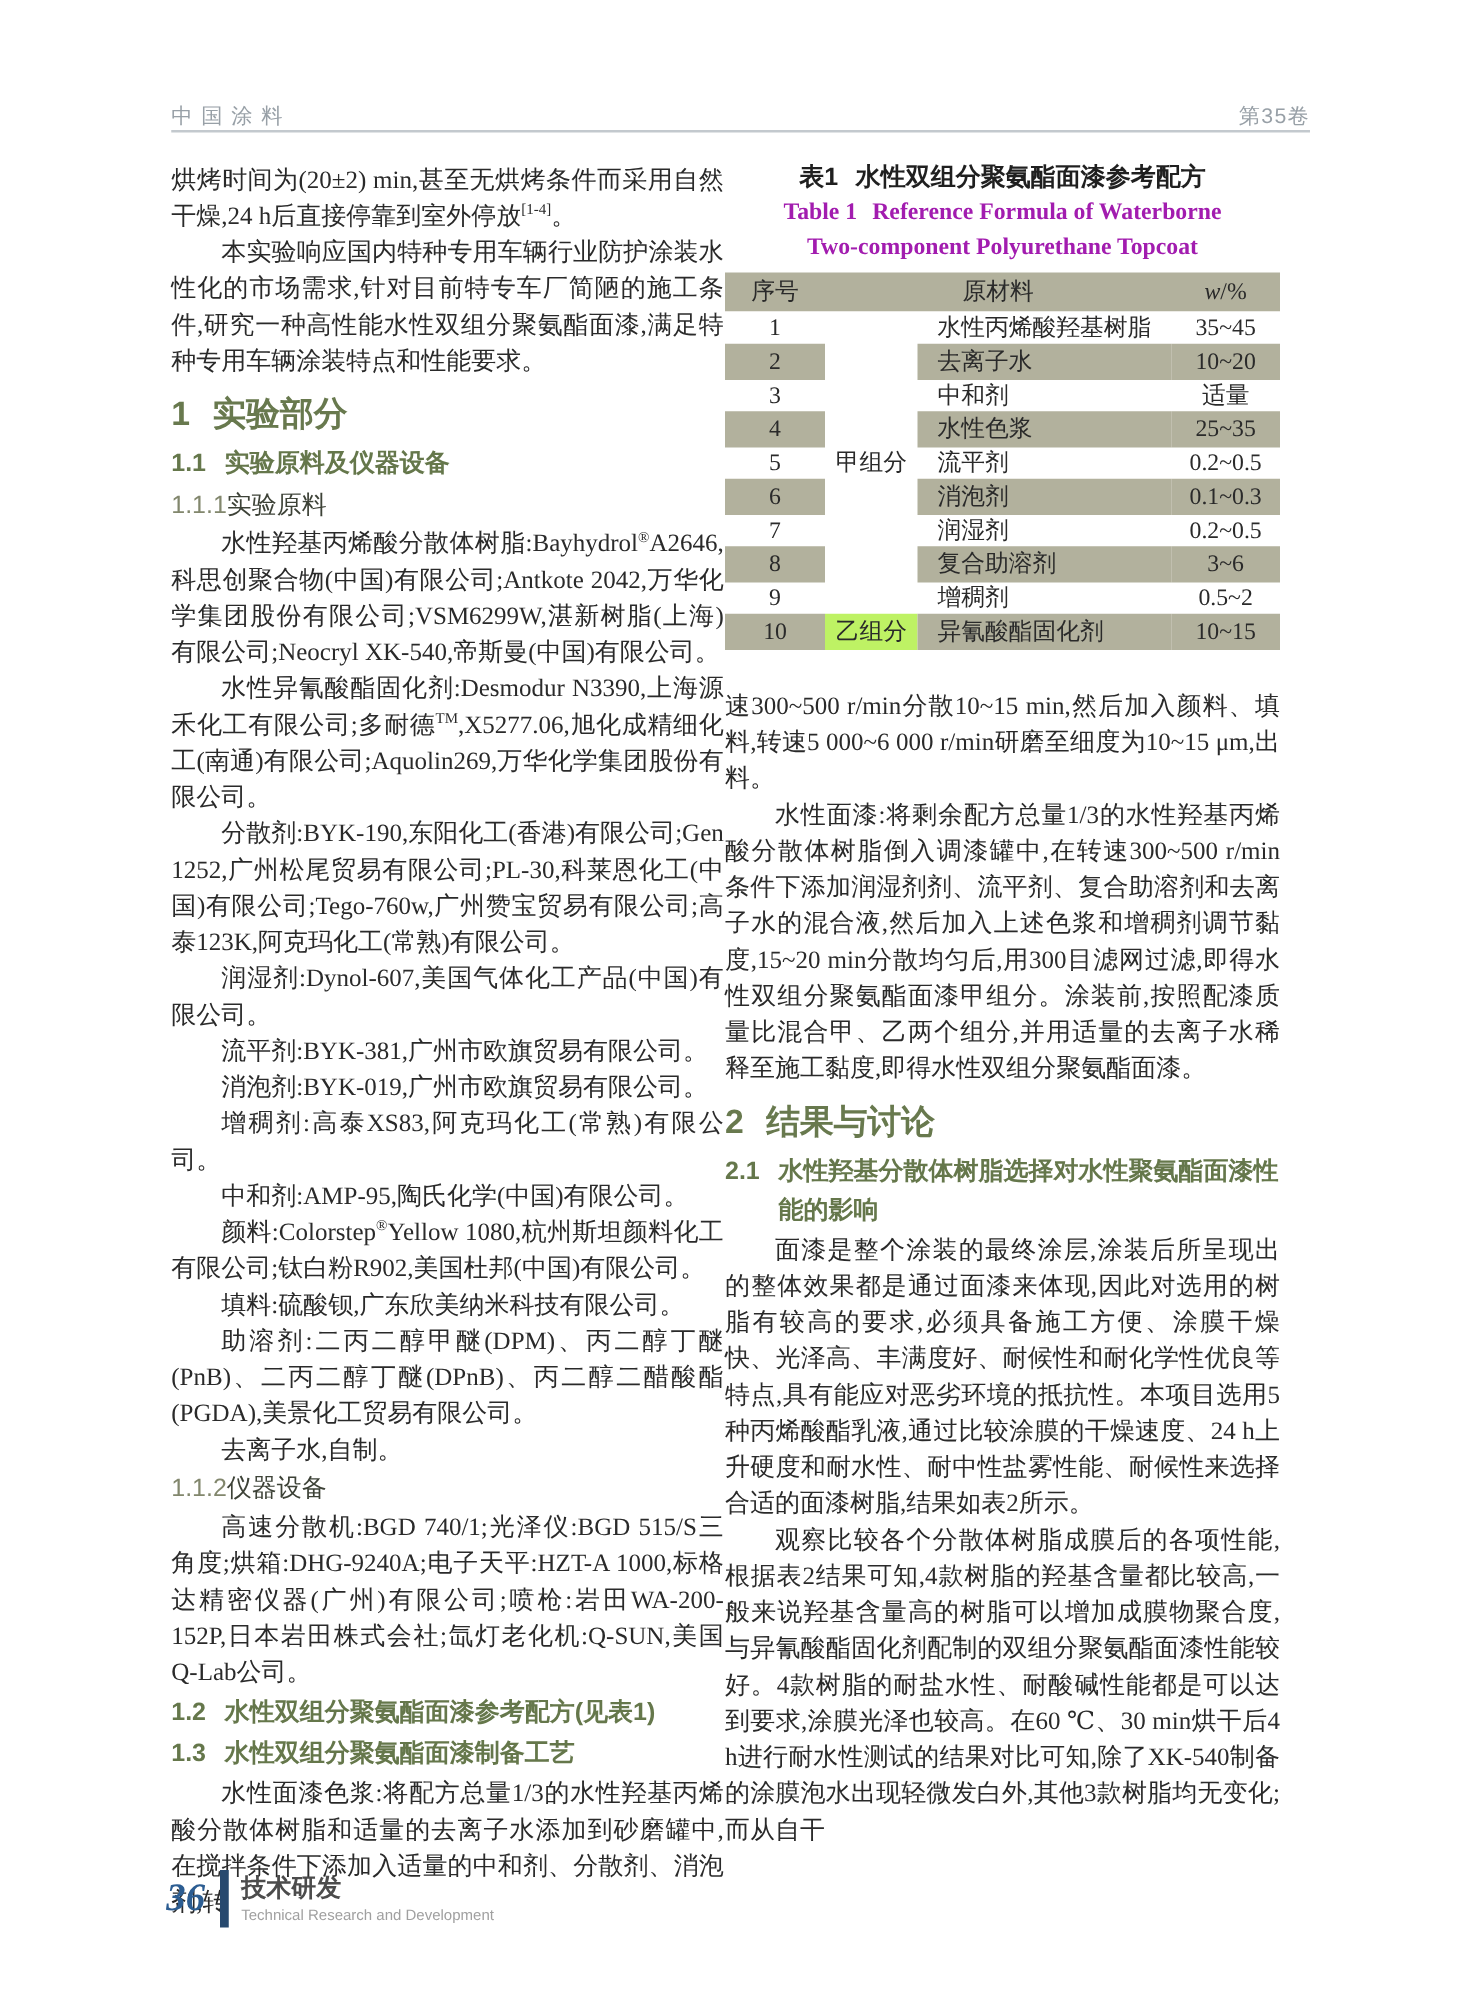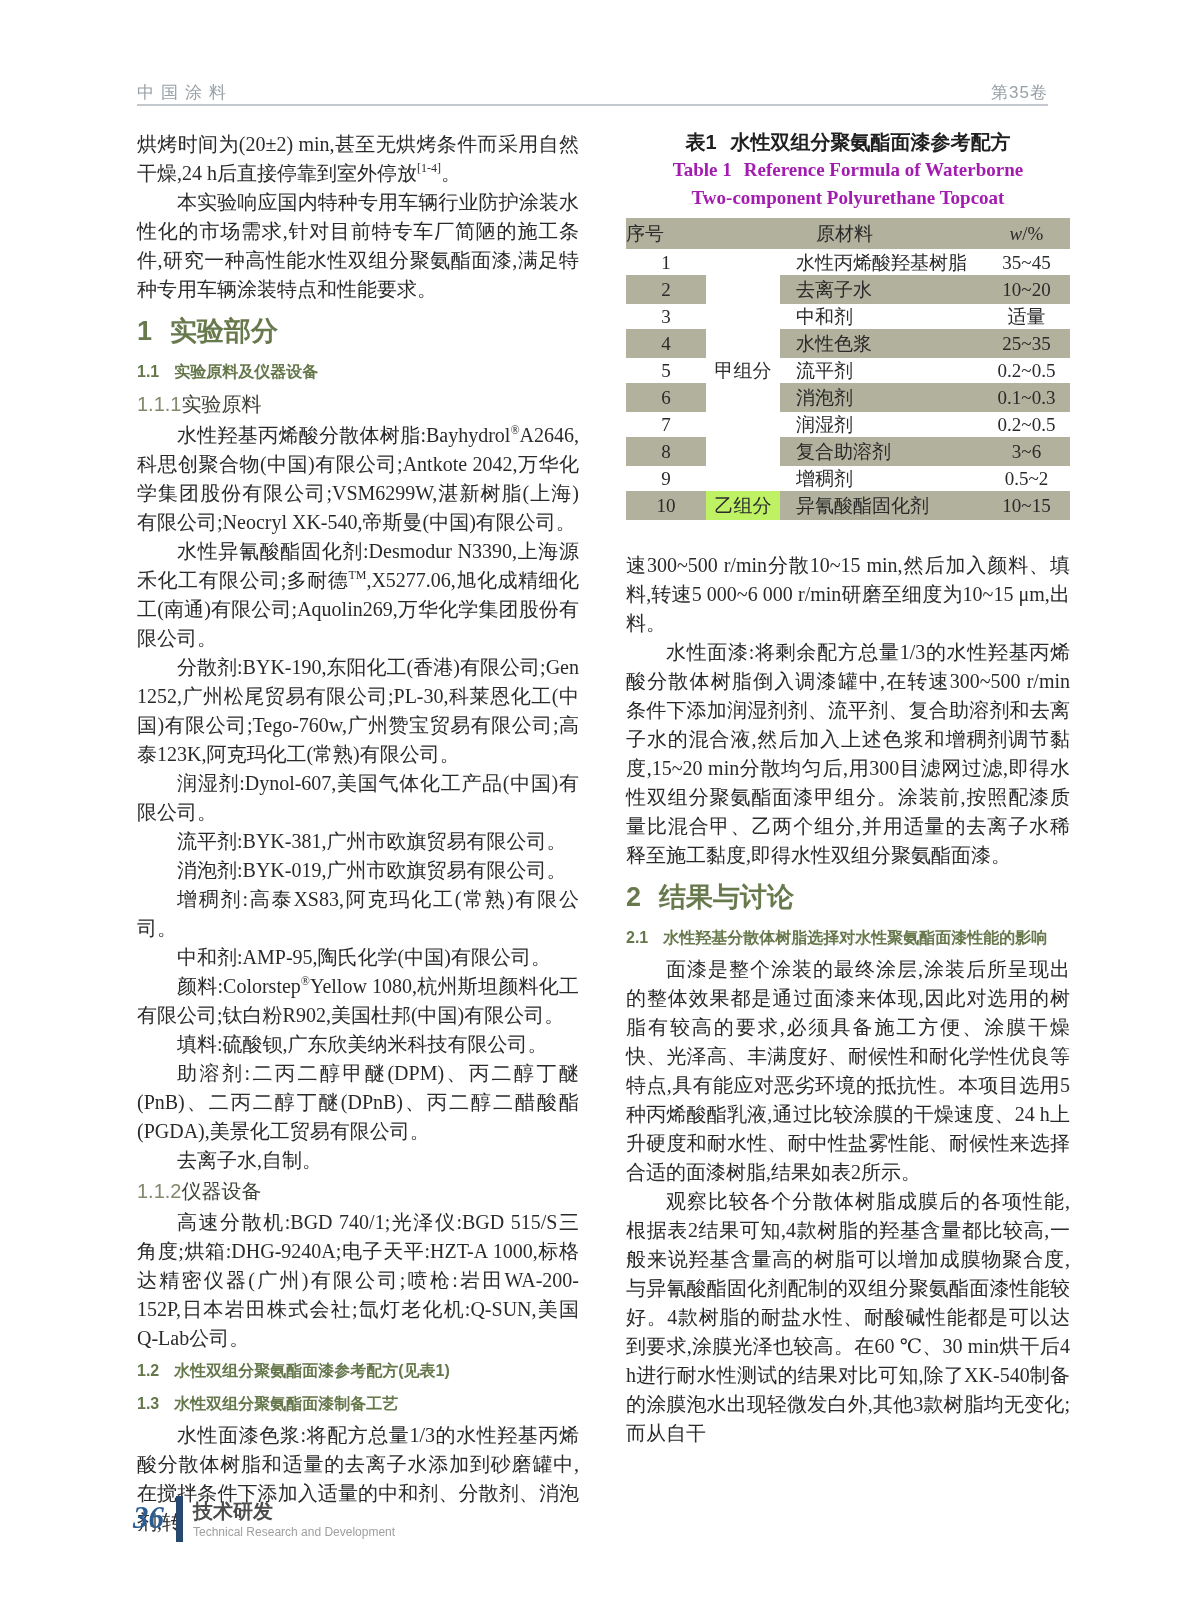--- a/index.html
+++ b/index.html
@@ -9,48 +9,48 @@
   
   .runhead{position:absolute;left:137px;top:78px;width:911px;height:26px;
            border-bottom:2px solid #c3c9ce;display:flex;justify-content:space-between;align-items:flex-end;
            font-family:"Liberation Sans","DejaVu Sans",sans-serif;color:#98a0a7;font-size:17px;}
   .runhead .jn{letter-spacing:7px;}
   .runhead .vol{letter-spacing:1px;}
 
   
   .col{position:absolute;top:130px;width:442px;font-size:20px;line-height:29px;text-align:justify;}
   .col-left{left:137px;}
-  .col-right{left:626px;width:444px;top:128px;}
+  .col-right{left:580px;width:444px;top:128px;}
 
   p.bp{margin:0;text-indent:40px;}
   p.bp.noind{text-indent:0;}
   sup{font-size:12px;line-height:0;vertical-align:super;}
 
   
   .h-big{display:flex;gap:18px;align-items:baseline;margin:10px 0 8px 0;
          font-family:"Liberation Sans","DejaVu Sans",sans-serif;font-weight:bold;
          font-size:27px;line-height:34px;color:#68794e;text-align:left;}
   .h-sub{display:flex;gap:15px;align-items:baseline;margin:2px 0;
          font-family:"Liberation Sans","DejaVu Sans",sans-serif;font-weight:bold;
-         font-size:16px;line-height:31px;color:#65774b;text-align:left;}
+         font-size:20px;line-height:31px;color:#65774b;text-align:left;}
   .h-sub .ht{flex:1;}
   .h-sub3{display:flex;gap:0;align-items:baseline;margin:1px 0;
           font-family:"Liberation Sans","DejaVu Sans",sans-serif;font-weight:normal;
           font-size:20px;line-height:31px;color:#3d4237;text-align:left;}
   .h-sub3 .hn{color:#82876d;}
 
   
   .tblwrap{margin-bottom:32px;}
   .tbl-title{font-family:"Liberation Sans","DejaVu Sans",sans-serif;font-weight:bold;
              font-size:20px;line-height:28px;text-align:center;color:#1f1f1f;}
   .tbl-title .tlab{margin-right:14px;}
   .tbl-title-en{font-weight:bold;font-size:19px;line-height:28px;text-align:center;color:#a21caf;}
   .tbl-title-en .tlab{margin-right:12px;}
   .thead{display:flex;background:#b2b19d;height:31px;margin-top:6px;font-size:19px;align-items:center;}
-  .thead .hc1{width:80px;}
+  .thead .hc1{width:80px;text-align:center;}
   .thead .hc23{width:277px;text-align:center;}
   .thead .hc4{width:87px;text-align:center;}
   .trow{display:flex;height:27px;font-size:19px;align-items:center;}
   .trow .c1{width:80px;text-align:center;}
   .trow .c2{width:74px;text-align:center;}
   .trow .c3{width:203px;padding-left:16px;box-sizing:border-box;text-align:left;}
   .trow .c4{width:87px;text-align:center;}
   .trow.sh .c1,.trow.sh .c3,.trow.sh .c4{background:#b2b19d;}
   .trow.sh.full .c2{background:#bef264;}
 

